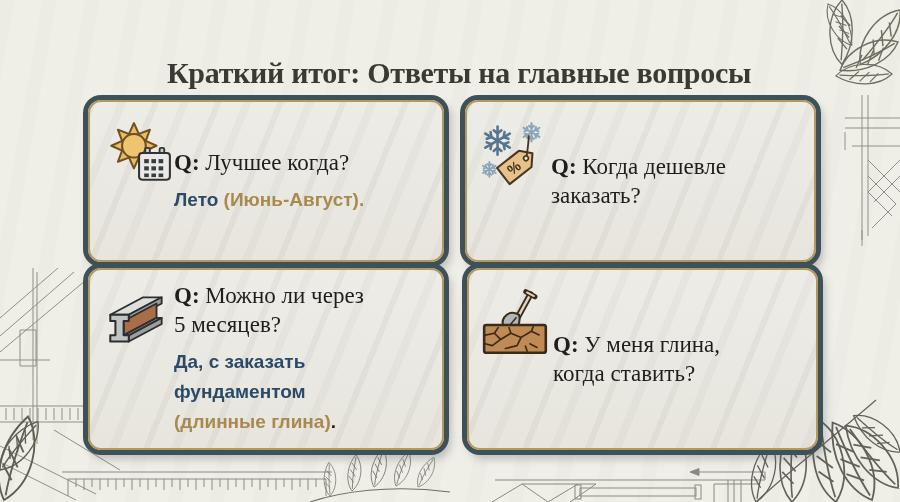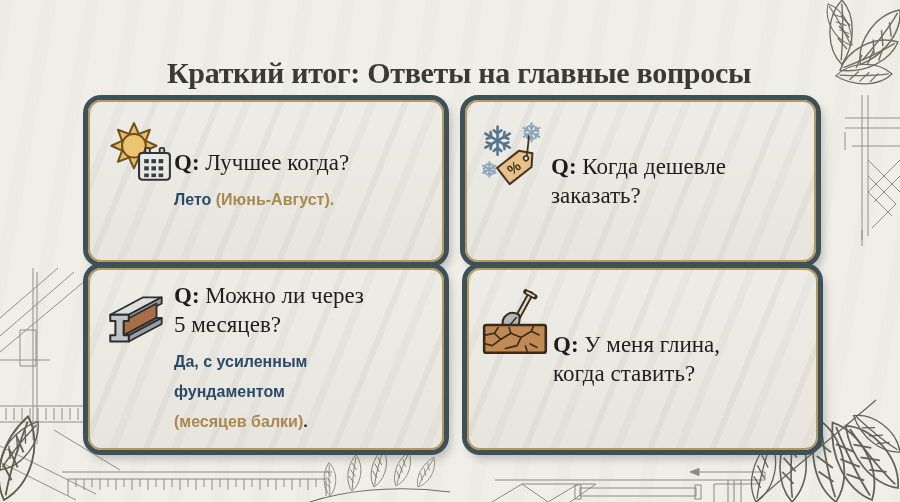--- a/index.html
+++ b/index.html
@@ -22,21 +22,21 @@
       repeating-linear-gradient(112deg, rgba(148,146,138,0.10) 0 6px, rgba(255,255,255,0) 6px 26px, rgba(148,146,138,0.07) 26px 34px, rgba(255,255,255,0) 34px 58px),
       linear-gradient(180deg,#edece6,#e7e5de);
   }
   .card .icon{position:absolute;left:10px;top:16px;width:74px;height:74px;}
   .card .content{
     height:100%;margin-left:84px;margin-right:8px;
     display:flex;flex-direction:column;justify-content:center;
   }
   .question{margin:0;font-size:23px;line-height:29px;color:#1e1e1e;white-space:pre-line;font-family:Liberation Serif, serif;}
   .question b{font-weight:700;}
-  .answer{margin:8px 0 0 0;font-size:16px;line-height:30px;font-weight:700;white-space:pre-line;}
+  .answer{margin:8px 0 0 0;font-size:19px;line-height:30px;font-weight:700;white-space:pre-line;}
   .ans-main{color:#2b4a68;}
   .ans-accent{color:#a8894f;}
   .ans-suffix{color:#1e1e1e;}
   .deco{position:absolute;left:0;top:0;pointer-events:none;}
 </style>
 </head>
 <body>
 
 <div id="stage">
 
@@ -201,23 +201,23 @@
           <polygon points="23,34 55,17 55,31 23,48" fill="#a76e48"></polygon>
           <polygon points="23,48 28,48 60,31 55,31" fill="#cfd1d1"></polygon>
           <polygon points="28,48 28,54 60,37 60,31" fill="#999fa0"></polygon>
           <path d="M10,28 H28 V34 H23 V48 H28 V54 H10 V48 H15 V34 H10 Z" fill="#bfc4c5" stroke-width="2"></path>
         </g>
       </svg>
     </div>
     <div class="content">
       <p class="question"><b>Q:</b> <span>Можно ли через
 5 месяцев?</span></p>
-      <p class="answer"><span class="ans-main">Да, с усиленным
+      <p class="answer"><span class="ans-main">Да, с заказать
 фундаментом
-</span><span class="ans-accent">(месяцев балки)</span><span class="ans-suffix">.</span></p>
+</span><span class="ans-accent">(длинные глина)</span><span class="ans-suffix">.</span></p>
     </div>
   </div>
 
   <div class="card" style="left:467px;top:268px;width:347px;height:178px">
     <div class="icon">
       <svg width="74" height="74" viewBox="0 0 72 72">
         <line x1="38" y1="30" x2="50" y2="8" stroke="#3b2b18" stroke-width="6" stroke-linecap="round"></line>
         <line x1="38" y1="30" x2="50" y2="8" stroke="#ded6c4" stroke-width="2.4" stroke-linecap="round"></line>
         <line x1="45.6" y1="5.6" x2="54.4" y2="10.4" stroke="#3b2b18" stroke-width="5" stroke-linecap="round"></line>
         <line x1="46.6" y1="6.2" x2="53.4" y2="9.8" stroke="#ded6c4" stroke-width="1.8" stroke-linecap="round"></line>

